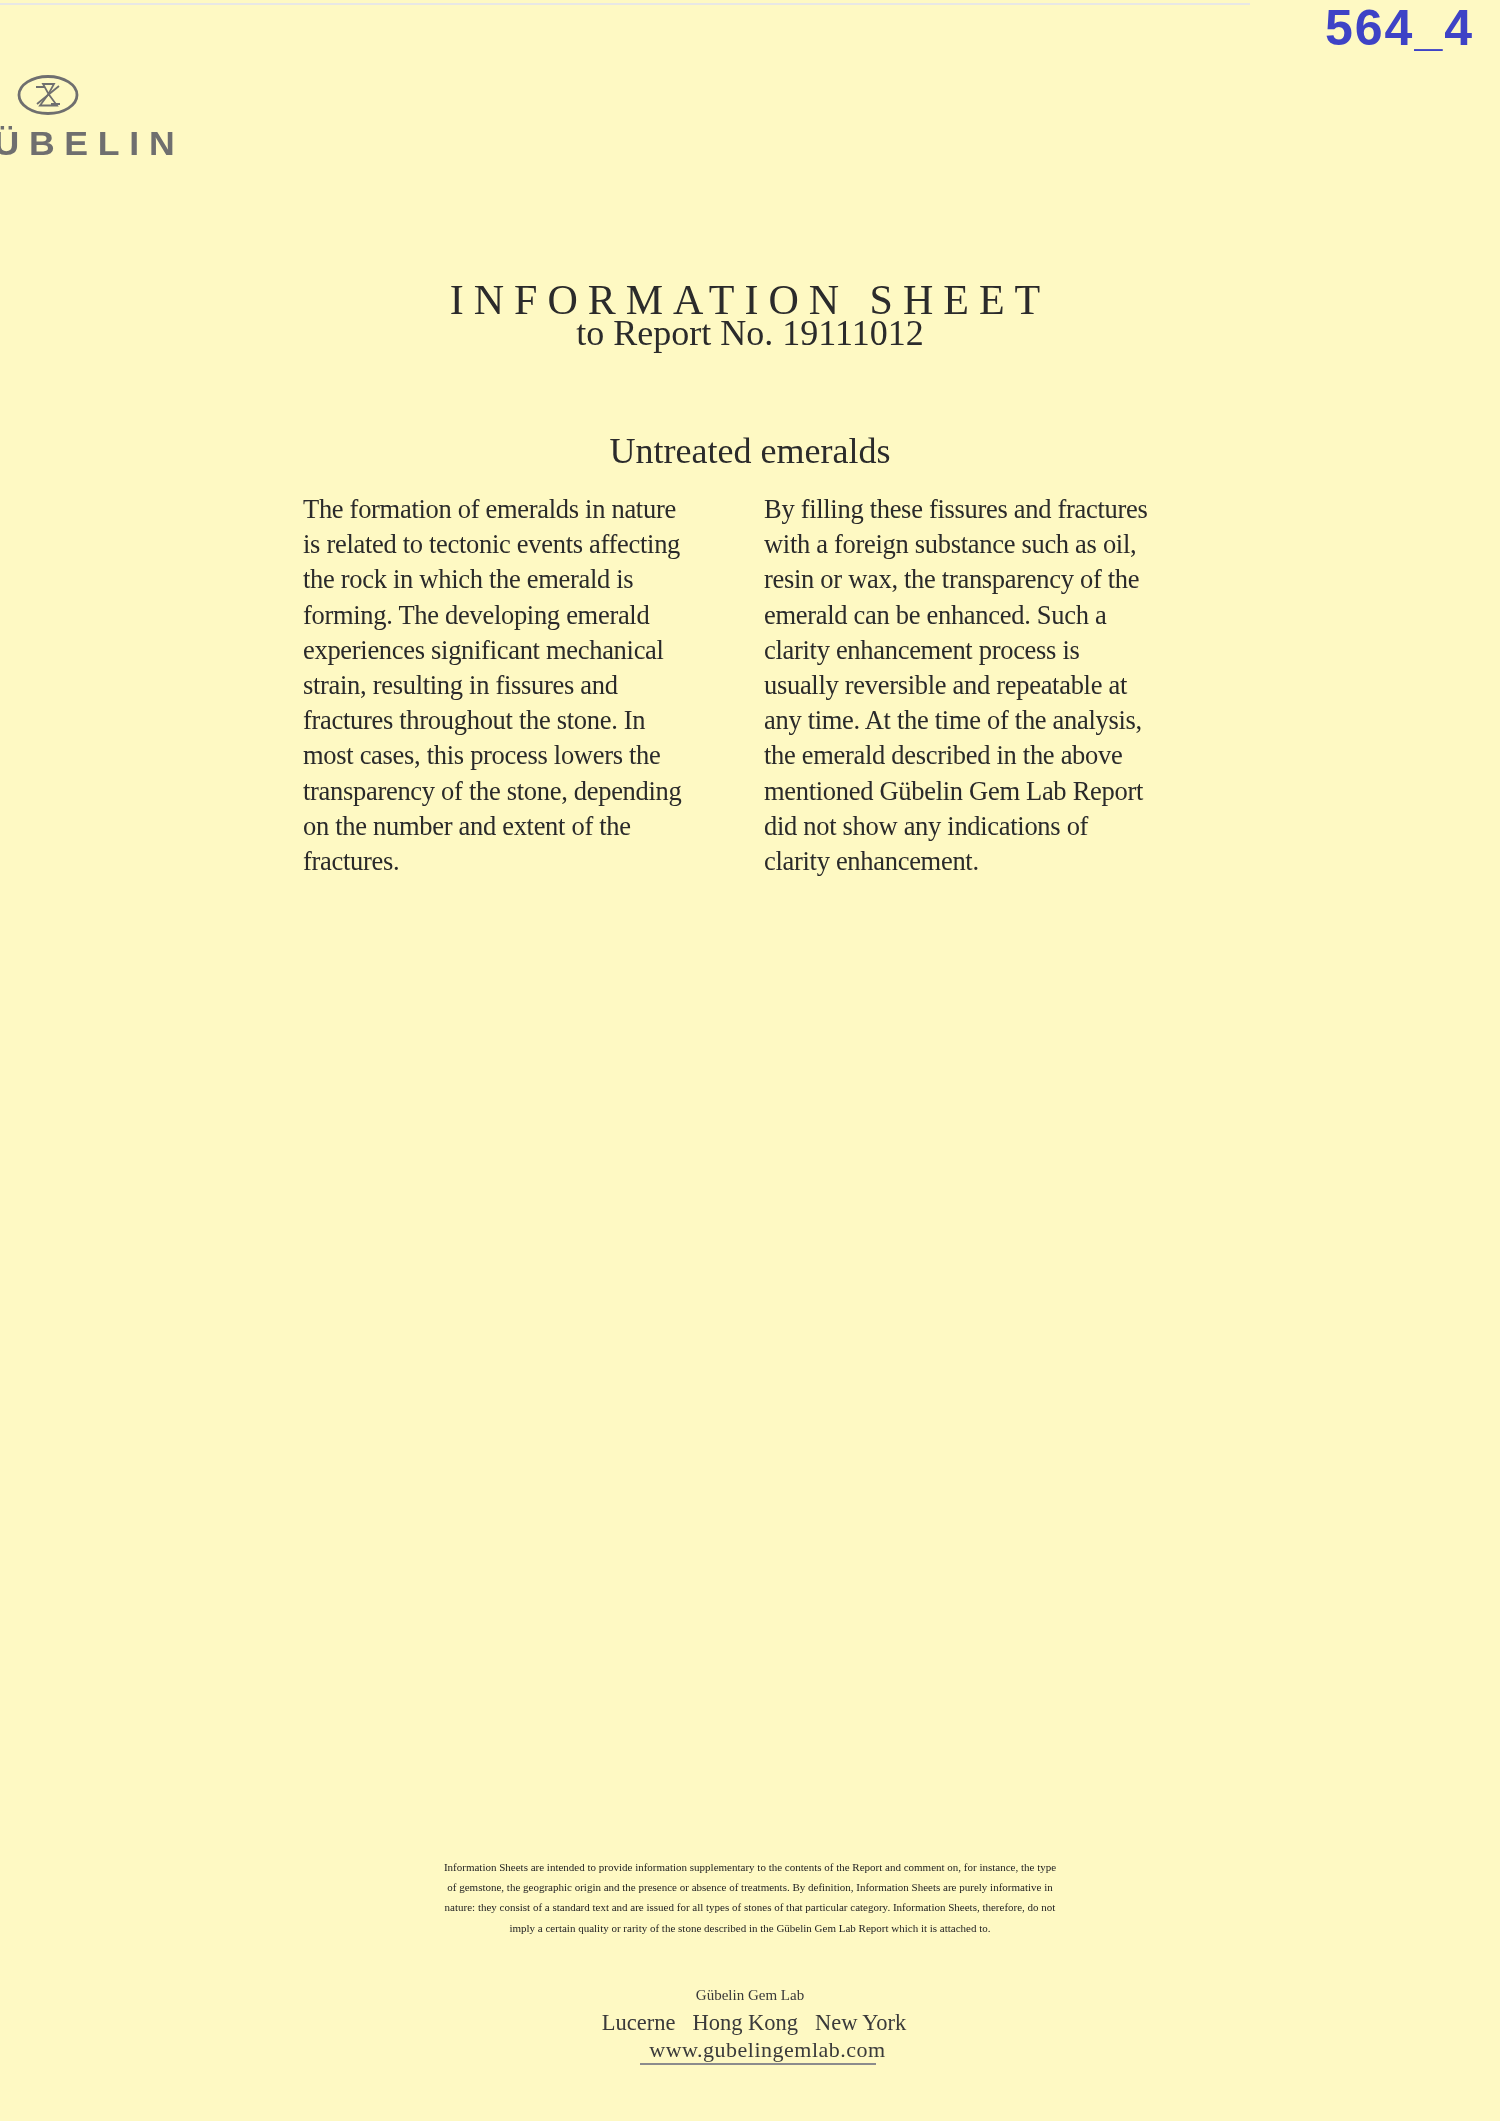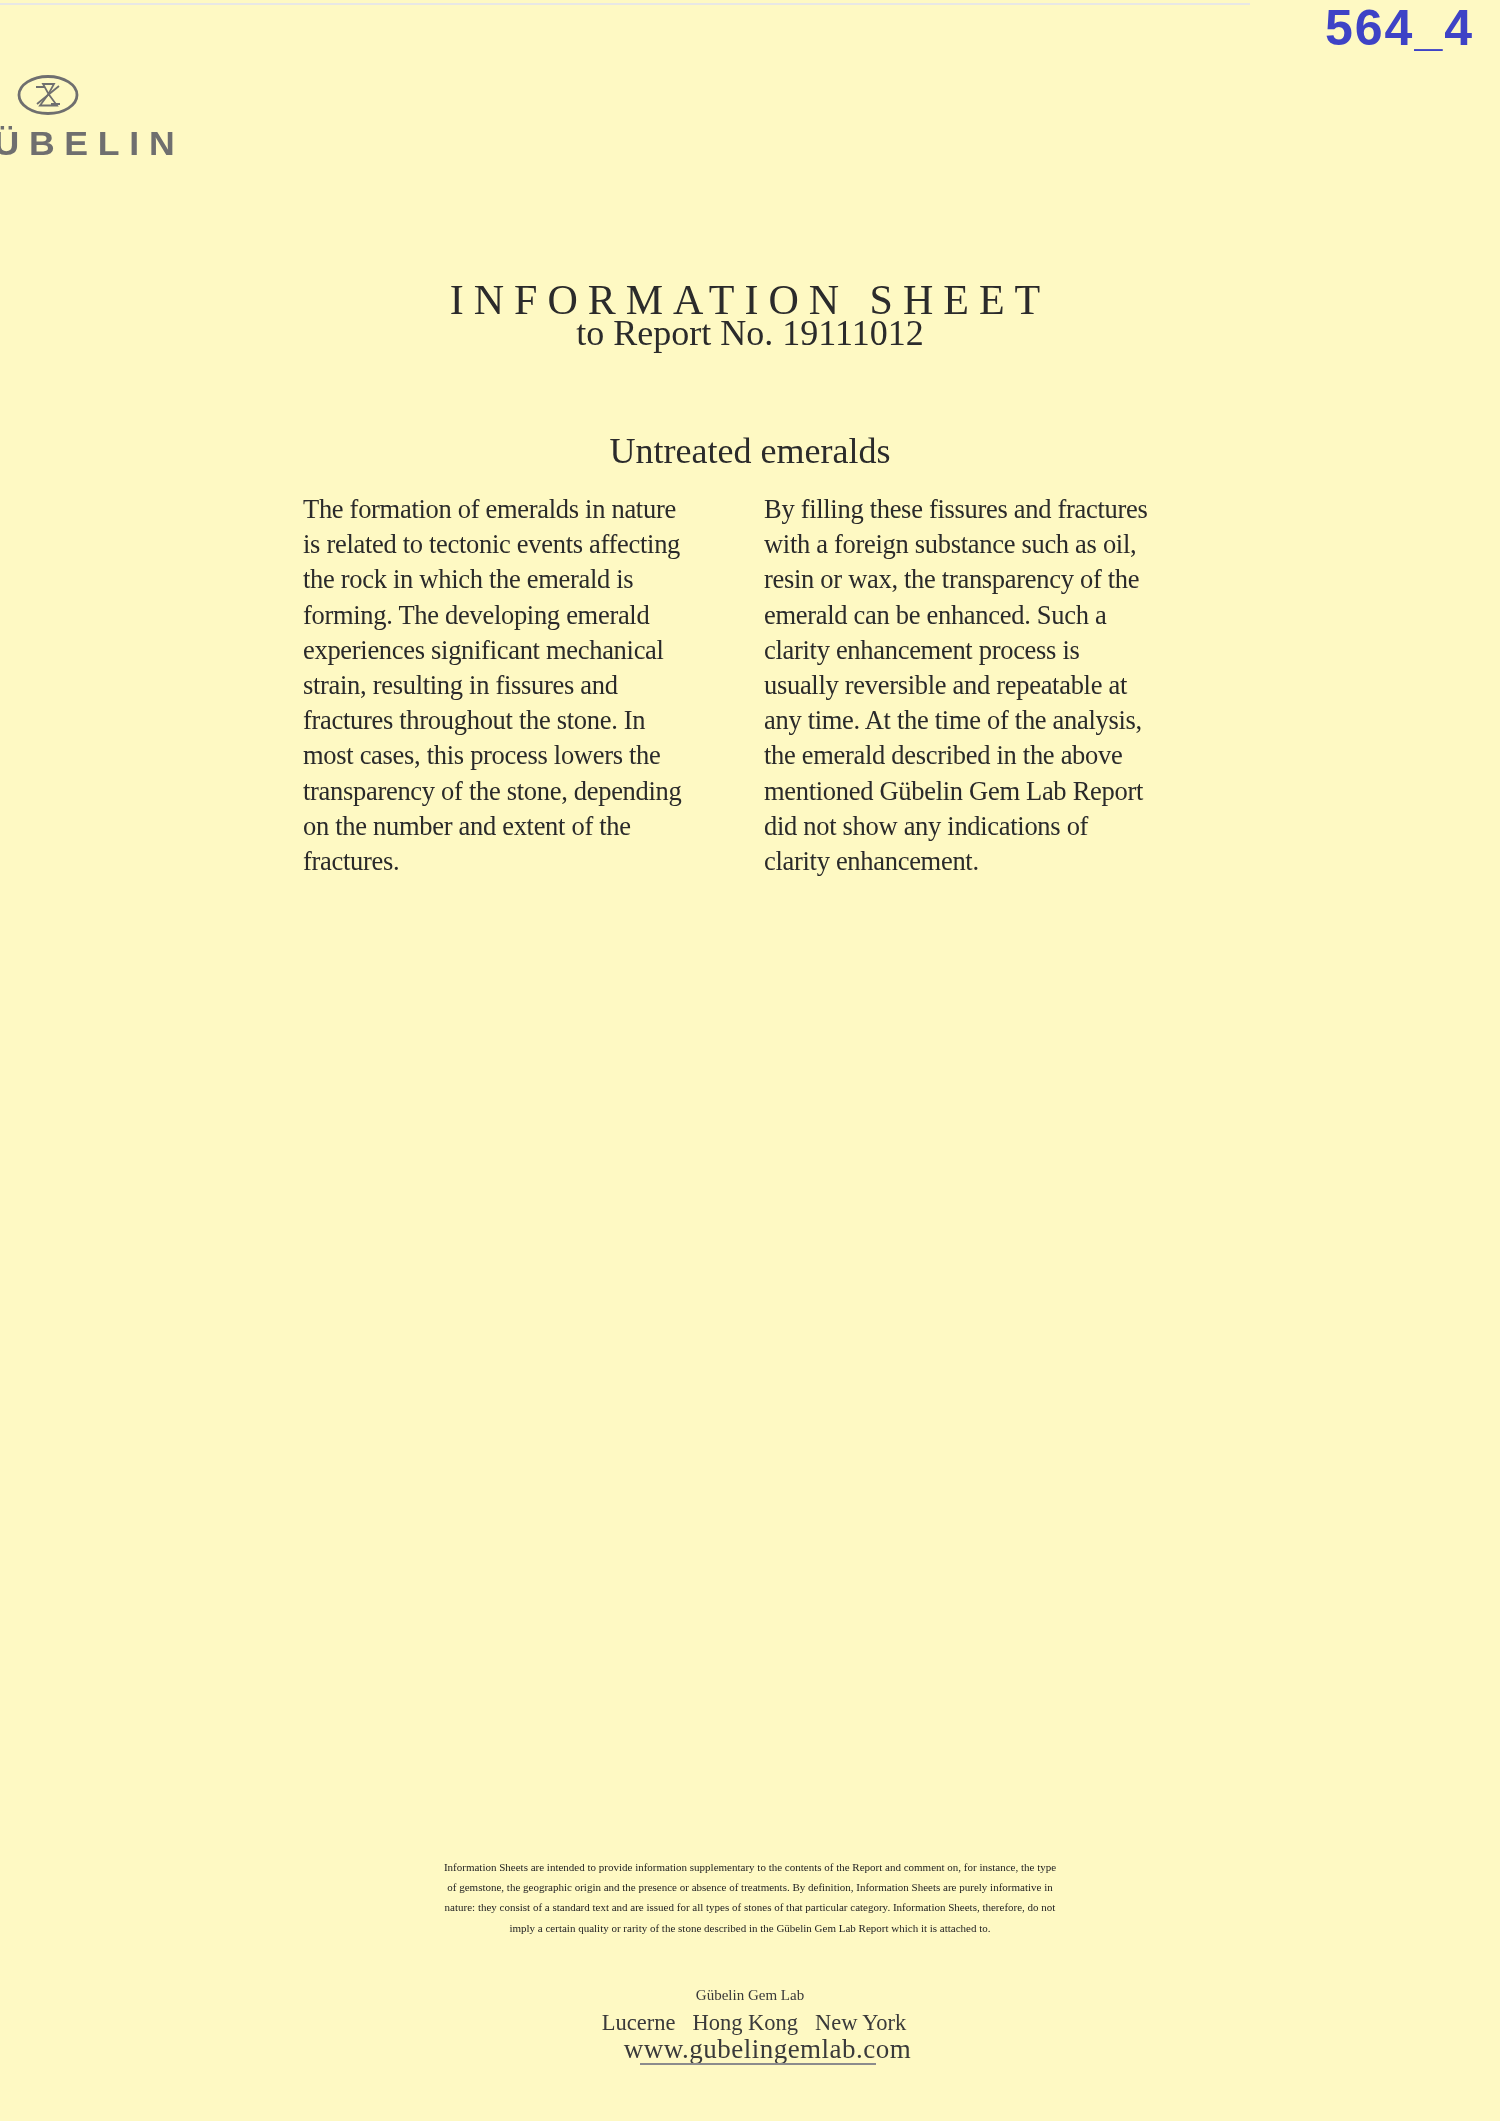--- a/index.html
+++ b/index.html
@@ -96,21 +96,21 @@
   }
   .footer {
     position: absolute;
     top: 1982px; left: 0;
     width: 100%;
     text-align: center;
     color: #3a3a3a;
   }
   .lab-name  { font-size: 15px; line-height: 27px; }
   .locations { font-size: 22.5px; line-height: 27px; white-space: pre-wrap; margin-left: 8px; }
-  .website   { font-size: 27px;  line-height: 27px; letter-spacing: 0.5px; padding-left: 35px; }
+  .website   { font-size: 22px;  line-height: 27px; letter-spacing: 0.5px; padding-left: 35px; }
   .footer-rule {
     position: absolute;
     top: 2063px; left: 640px;
     width: 236px; height: 0;
     border-top: 2px solid #8c8c8c;
   }
 </style>
 </head>
 <body>
 

